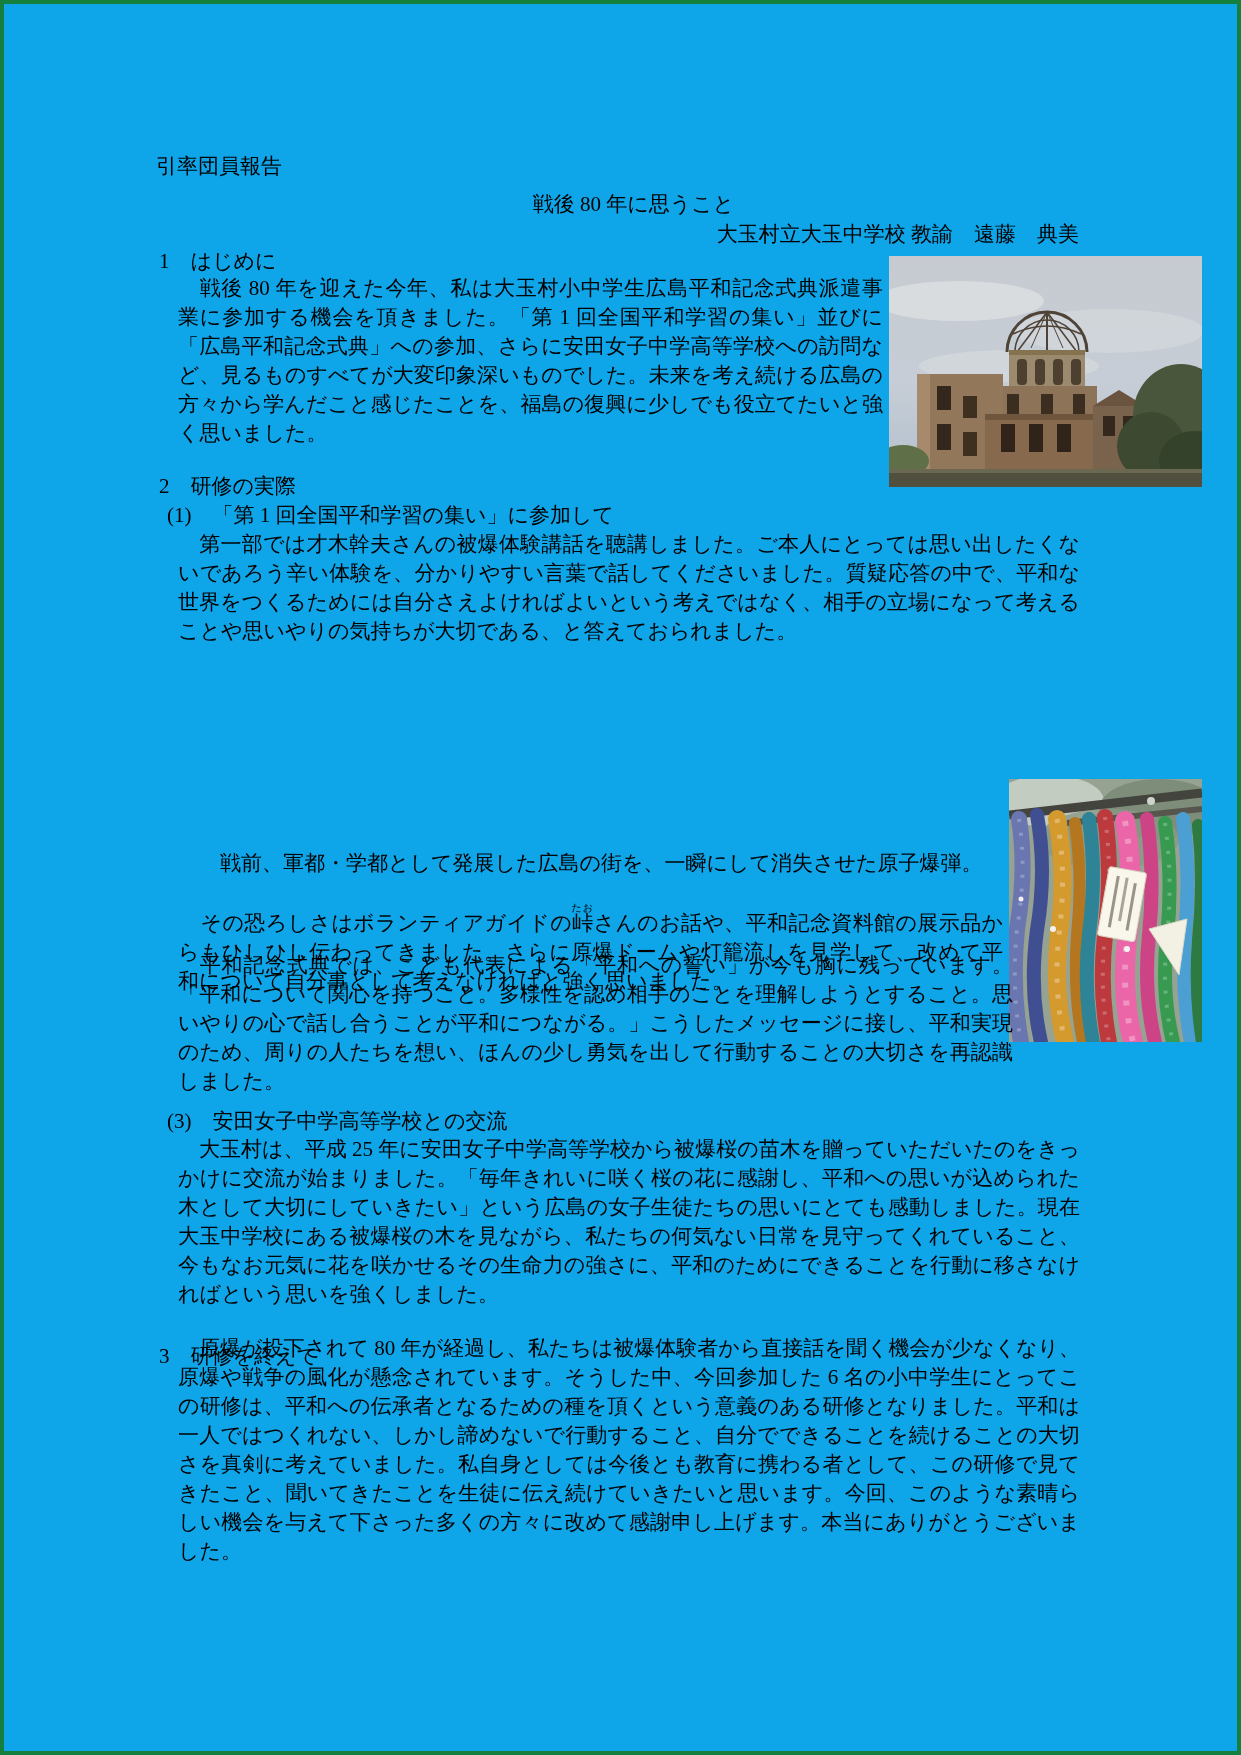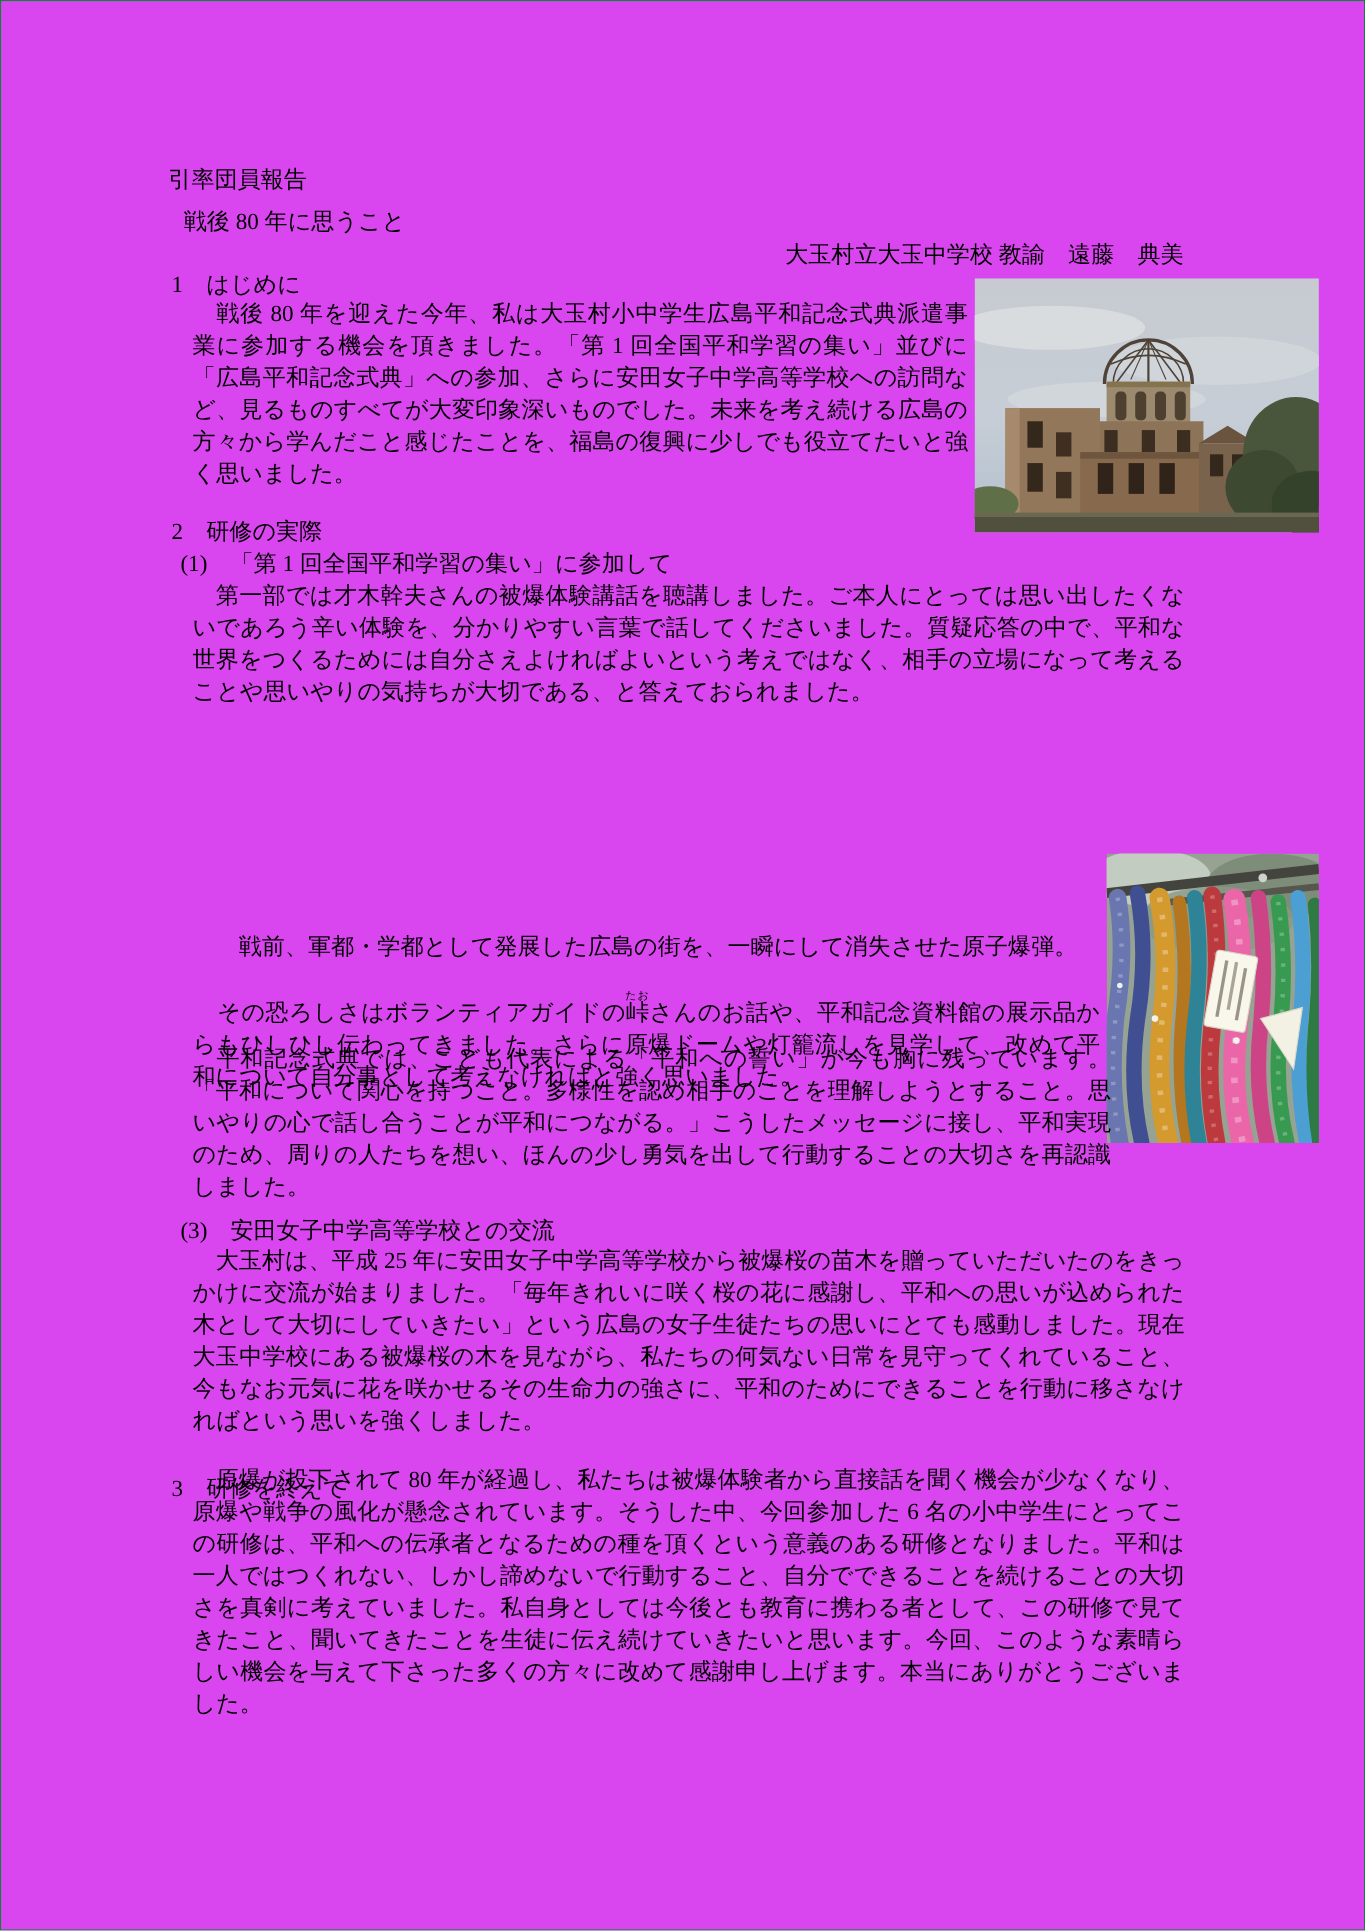--- a/index.html
+++ b/index.html
@@ -1,28 +1,28 @@
 <!DOCTYPE html>
 <html lang="ja"><head>
 <meta charset="utf-8">
 <style>
   html,body{margin:0;padding:0;background:#ffffff;}
   .page{
     position:relative;
     width:1241px;height:1755px;
-    background:#d946ef;
-    border:1px solid #15803d;
+    background:#0ea5e9;
+    border:4px solid #15803d;
     box-sizing:border-box;
     font-family:"Liberation Serif","DejaVu Serif",serif;
     color:#000;
     overflow:hidden;
   }
   .blk{position:absolute;font-size:21px;line-height:29px;white-space:pre-wrap;}
   .report-label{left:152px;top:148px;}
-  .doc-title{left:166px;top:186px;width:901px;text-align:left;}
+  .doc-title{left:179px;top:186px;width:901px;text-align:center;}
   .byline{left:174px;top:216px;width:901px;text-align:right;}
   .h-num{left:155px;}
   .h-sub{left:163px;}
   .para{left:174px;text-align:justify;}
   ruby rt{font-size:10px;letter-spacing:1px;color:#000;text-align:center;}
   figure{margin:0;position:absolute;}
   figure svg{display:block;}
 </style>
 </head>
 <body>

